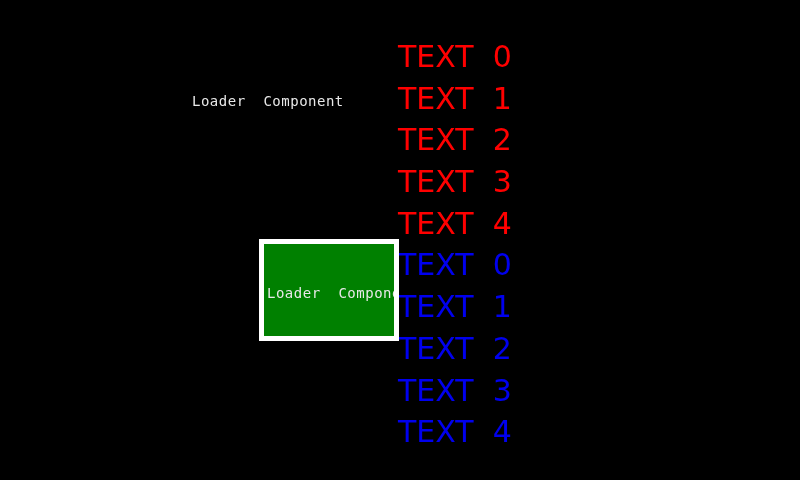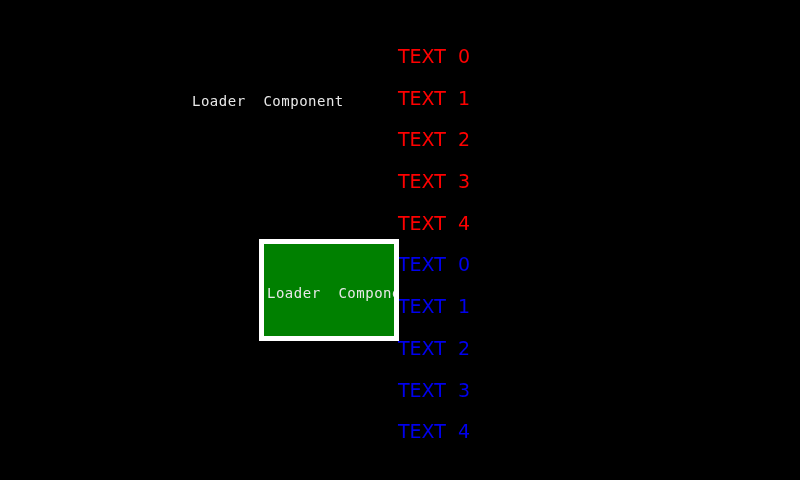--- a/index.html
+++ b/index.html
@@ -32,21 +32,21 @@
   
   .text-list {
     position: absolute;
     left: 398px;
     top: 36px;
     width: 190px;
   }
   .text-row {
     height: 41.7px;
     font-family: "DejaVu Sans", "Liberation Sans", sans-serif;
-    font-size: 19px;
+    font-size: 30px;
     line-height: 41.7px;
     white-space: pre;
     letter-spacing: 0px;
   }
   .text-row.red  { color: #ff0000; }
   .text-row.blue { color: #0000ee; }
 
   
   .loader-box {
     position: absolute;

